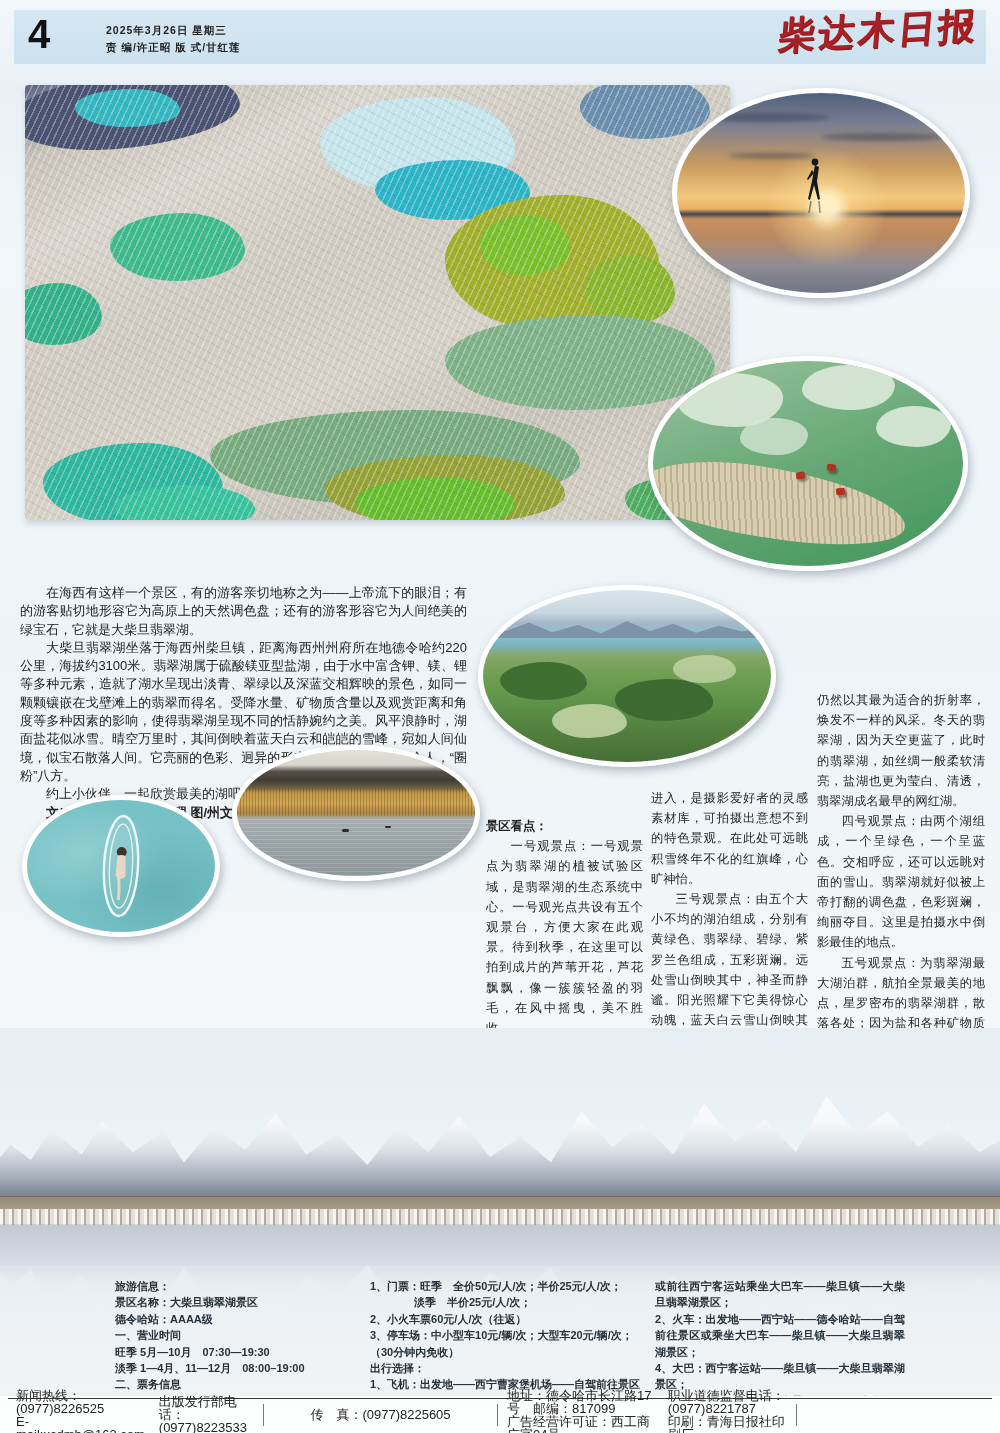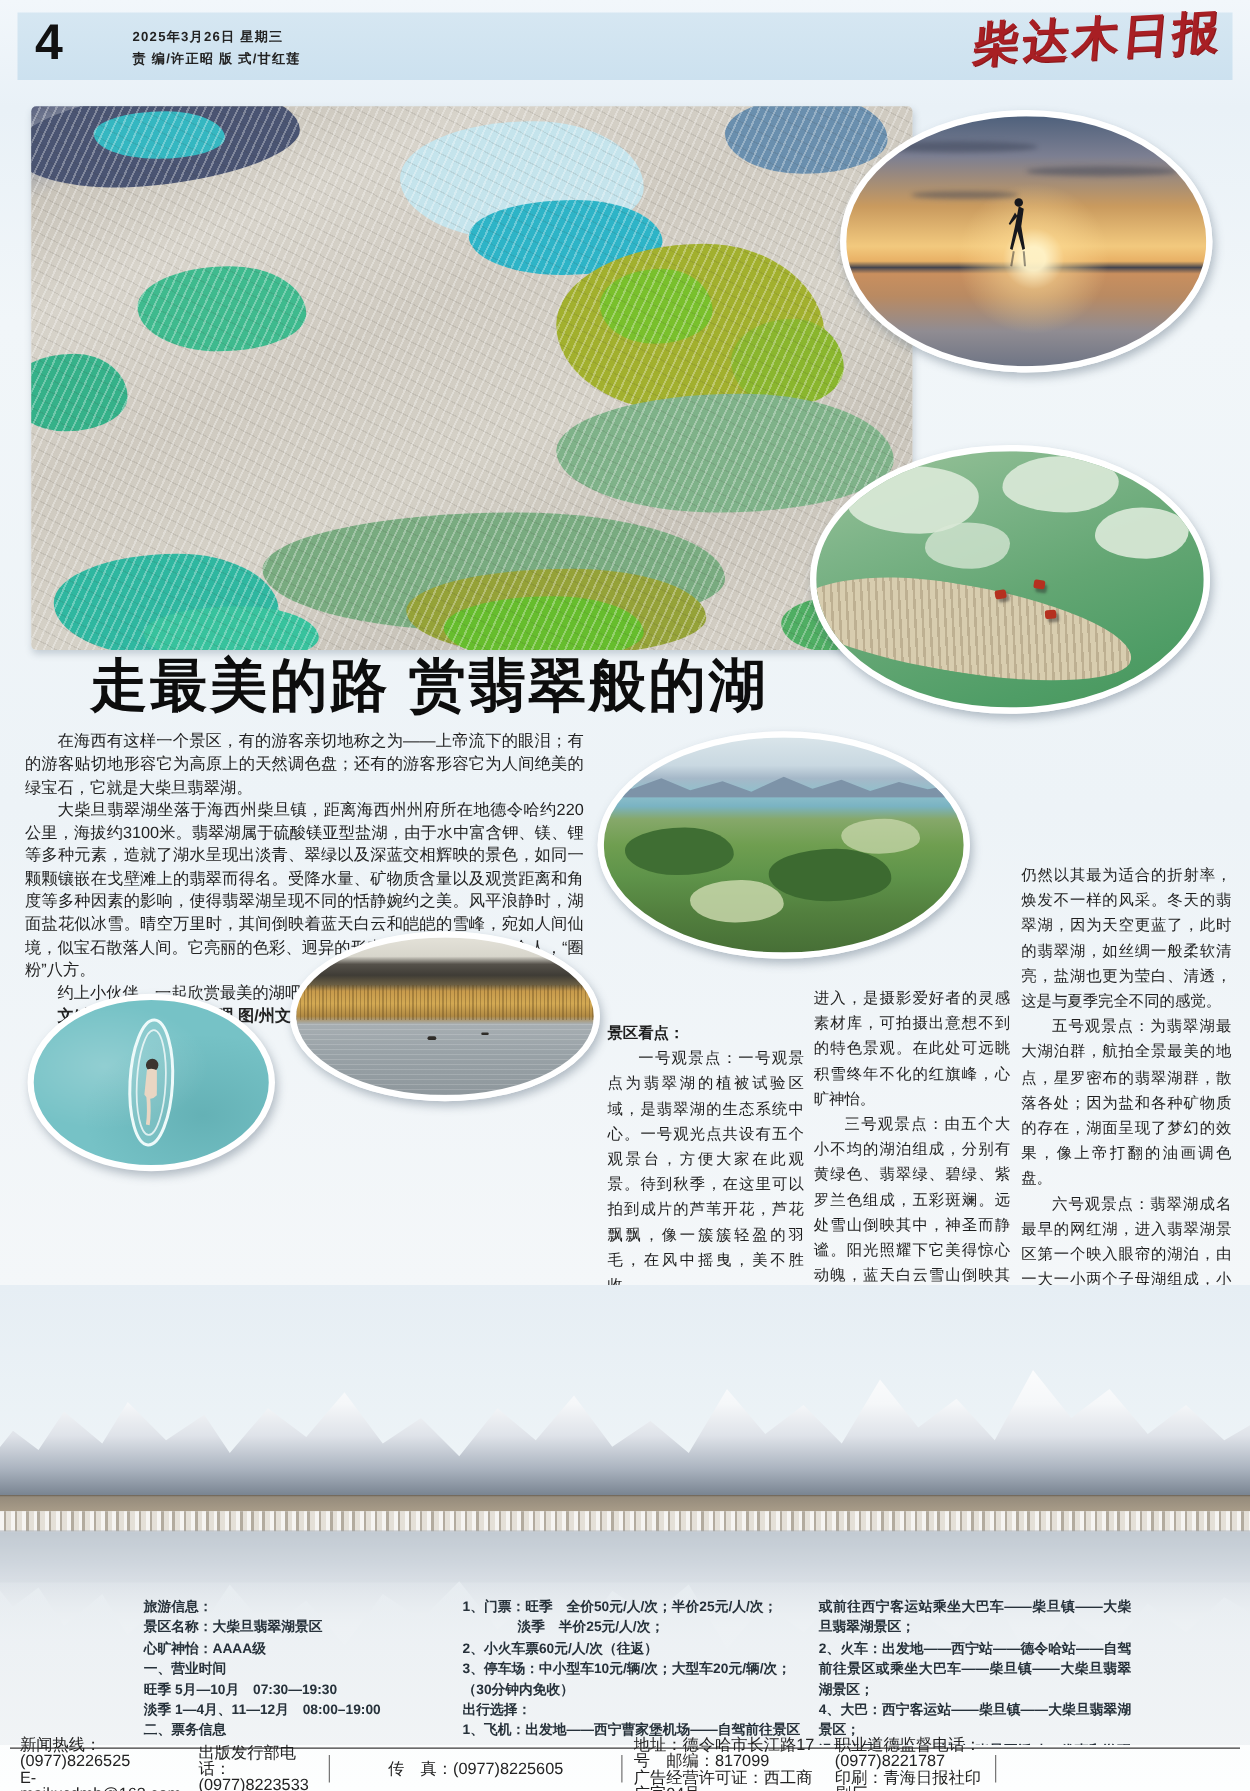--- a/index.html
+++ b/index.html
@@ -133,21 +133,20 @@
     <div class="cloudspot" style="left:8%;top:6%;width:34%;height:26%;"></div>
     <div class="cloudspot" style="left:48%;top:2%;width:30%;height:22%;"></div>
     <div class="cloudspot" style="left:72%;top:22%;width:24%;height:20%;"></div>
     <div class="cloudspot" style="left:28%;top:28%;width:22%;height:18%;opacity:.75;"></div>
     <div class="spit"></div>
     <div class="atv" style="left:46%;top:54%;transform:rotate(-10deg);"></div>
     <div class="atv" style="left:56%;top:50%;transform:rotate(8deg);"></div>
     <div class="atv" style="left:59%;top:62%;transform:rotate(-4deg);"></div>
   </div>
 
-  <h1 class="headline">走最美的路  赏翡翠般的湖</h1>
 
   <div class="intro">
     <p>在海西有这样一个景区，有的游客亲切地称之为——上帝流下的眼泪；有的游客贴切地形容它为高原上的天然调色盘；还有的游客形容它为人间绝美的绿宝石，它就是大柴旦翡翠湖。</p>
     <p>大柴旦翡翠湖坐落于海西州柴旦镇，距离海西州州府所在地德令哈约220公里，海拔约3100米。翡翠湖属于硫酸镁亚型盐湖，由于水中富含钾、镁、锂等多种元素，造就了湖水呈现出淡青、翠绿以及深蓝交相辉映的景色，如同一颗颗镶嵌在戈壁滩上的翡翠而得名。受降水量、矿物质含量以及观赏距离和角度等多种因素的影响，使得翡翠湖呈现不同的恬静婉约之美。风平浪静时，湖面盐花似冰雪。晴空万里时，其间倒映着蓝天白云和皑皑的雪峰，宛如人间仙境，似宝石散落人间。它亮丽的色彩、迥异的形态，一经问世便惊艳众人，“圈粉”八方。</p>
     <p>约上小伙伴，一起欣赏最美的湖吧。</p>
     <p class="byline">文/本报记者 韩玮玮 整理  图/州文体旅游广电局 提供</p>
   </div>
 
   <div class="oval" style="left:478px;top:585px;width:288px;height:172px;
        background:linear-gradient(180deg,#d9e5ea 0%,#c9d8e1 13%,#a5b8c8 19%,#8fc0cc 26%,#7ab3c2 32%,#86a86a 38%,#6f9e50 50%,#5f944a 64%,#527f3e 82%,#476f36 100%);">
@@ -181,36 +180,37 @@
     <p class="noind" style="font-weight:700;margin-top:28px;">景区看点：</p>
     <p>一号观景点：一号观景点为翡翠湖的植被试验区域，是翡翠湖的生态系统中心。一号观光点共设有五个观景台，方便大家在此观景。待到秋季，在这里可以拍到成片的芦苇开花，芦花飘飘，像一簇簇轻盈的羽毛，在风中摇曳，美不胜收。</p>
     <p>二号观景点：南侧是大柴旦湖，北侧是由许多小湖组成的翡翠湖群，色彩各异，以淡黄色为主色，湖中分布许多盐洞，颜色越深越危险，湖深3米—4米。中间为盐碱路，可通往三号观景点，左侧多为蒸发的盐晶，游客可步行</p>
   </div>
   <div class="col c2">
     <p class="noind">进入，是摄影爱好者的灵感素材库，可拍摄出意想不到的特色景观。在此处可远眺积雪终年不化的红旗峰，心旷神怡。</p>
     <p>三号观景点：由五个大小不均的湖泊组成，分别有黄绿色、翡翠绿、碧绿、紫罗兰色组成，五彩斑斓。远处雪山倒映其中，神圣而静谧。阳光照耀下它美得惊心动魄，蓝天白云雪山倒映其中，傍晚的它又被夕阳笼罩，神秘而安静，不同的时间都可以看到它不一样的色彩。</p>
     <p>因为盐湖水的特有成分，导致降低了“冰点”，所以，这里被称为永不结冰的湖泊，即使在冬天，这片美丽的湖泊</p>
   </div>
   <div class="col c3">
-    <p class="noind">仍然以其最为适合的折射率，焕发不一样的风采。冬天的翡翠湖，因为天空更蓝了，此时的翡翠湖，如丝绸一般柔软清亮，盐湖也更为莹白、清透，这是与夏季完全不同的感觉。</p>
+    <p class="noind">仍然以其最为适合的折射率，焕发不一样的风采。冬天的翡翠湖，因为天空更蓝了，此时的翡翠湖，如丝绸一般柔软清亮，盐湖也更为莹白、清透，翡翠湖成名最早的网红湖。</p>
+    <p>四号观景点：由两个湖组成，一个呈绿色，一个呈蓝色。交相呼应，还可以远眺对面的雪山。翡翠湖就好似被上帝打翻的调色盘，色彩斑斓，绚丽夺目。这里是拍摄水中倒影最佳的地点。</p>
     <p>五号观景点：为翡翠湖最大湖泊群，航拍全景最美的地点，星罗密布的翡翠湖群，散落各处；因为盐和各种矿物质的存在，湖面呈现了梦幻的效果，像上帝打翻的油画调色盘。</p>
     <p>六号观景点：翡翠湖成名最早的网红湖，进入翡翠湖景区第一个映入眼帘的湖泊，由一大一小两个子母湖组成，小湖呈深蓝色，大湖呈淡绿色，大湖俯瞰形状酷似心形，在这里可以乘坐水晶船到湖中拍摄，是拍照的绝佳地点。</p>
   </div>
 
   <div class="panorama">
     <div class="mtn"></div>
     <div class="shore"></div>
     <div class="salt"></div>
     <div class="mtn-refl"></div>
     <div class="veil"></div>
     <div class="travel">
       <div class="tc1">
         <div>旅游信息：</div>
         <div>景区名称：大柴旦翡翠湖景区</div>
-        <div>心旷神怡：AAAA级</div>
+        <div>德令哈站：AAAA级</div>
         <div>一、营业时间</div>
         <div>旺季 5月—10月　07:30—19:30</div>
         <div>淡季 1—4月、11—12月　08:00–19:00</div>
         <div>二、票务信息</div>
       </div>
       <div class="tc2">
         <div>1、门票：旺季　全价50元/人/次；半价25元/人/次；</div>
         <div>　　　　淡季　半价25元/人/次；</div>
         <div>2、小火车票60元/人/次（往返）</div>
         <div>3、停车场：中小型车10元/辆/次；大型车20元/辆/次；</div>

